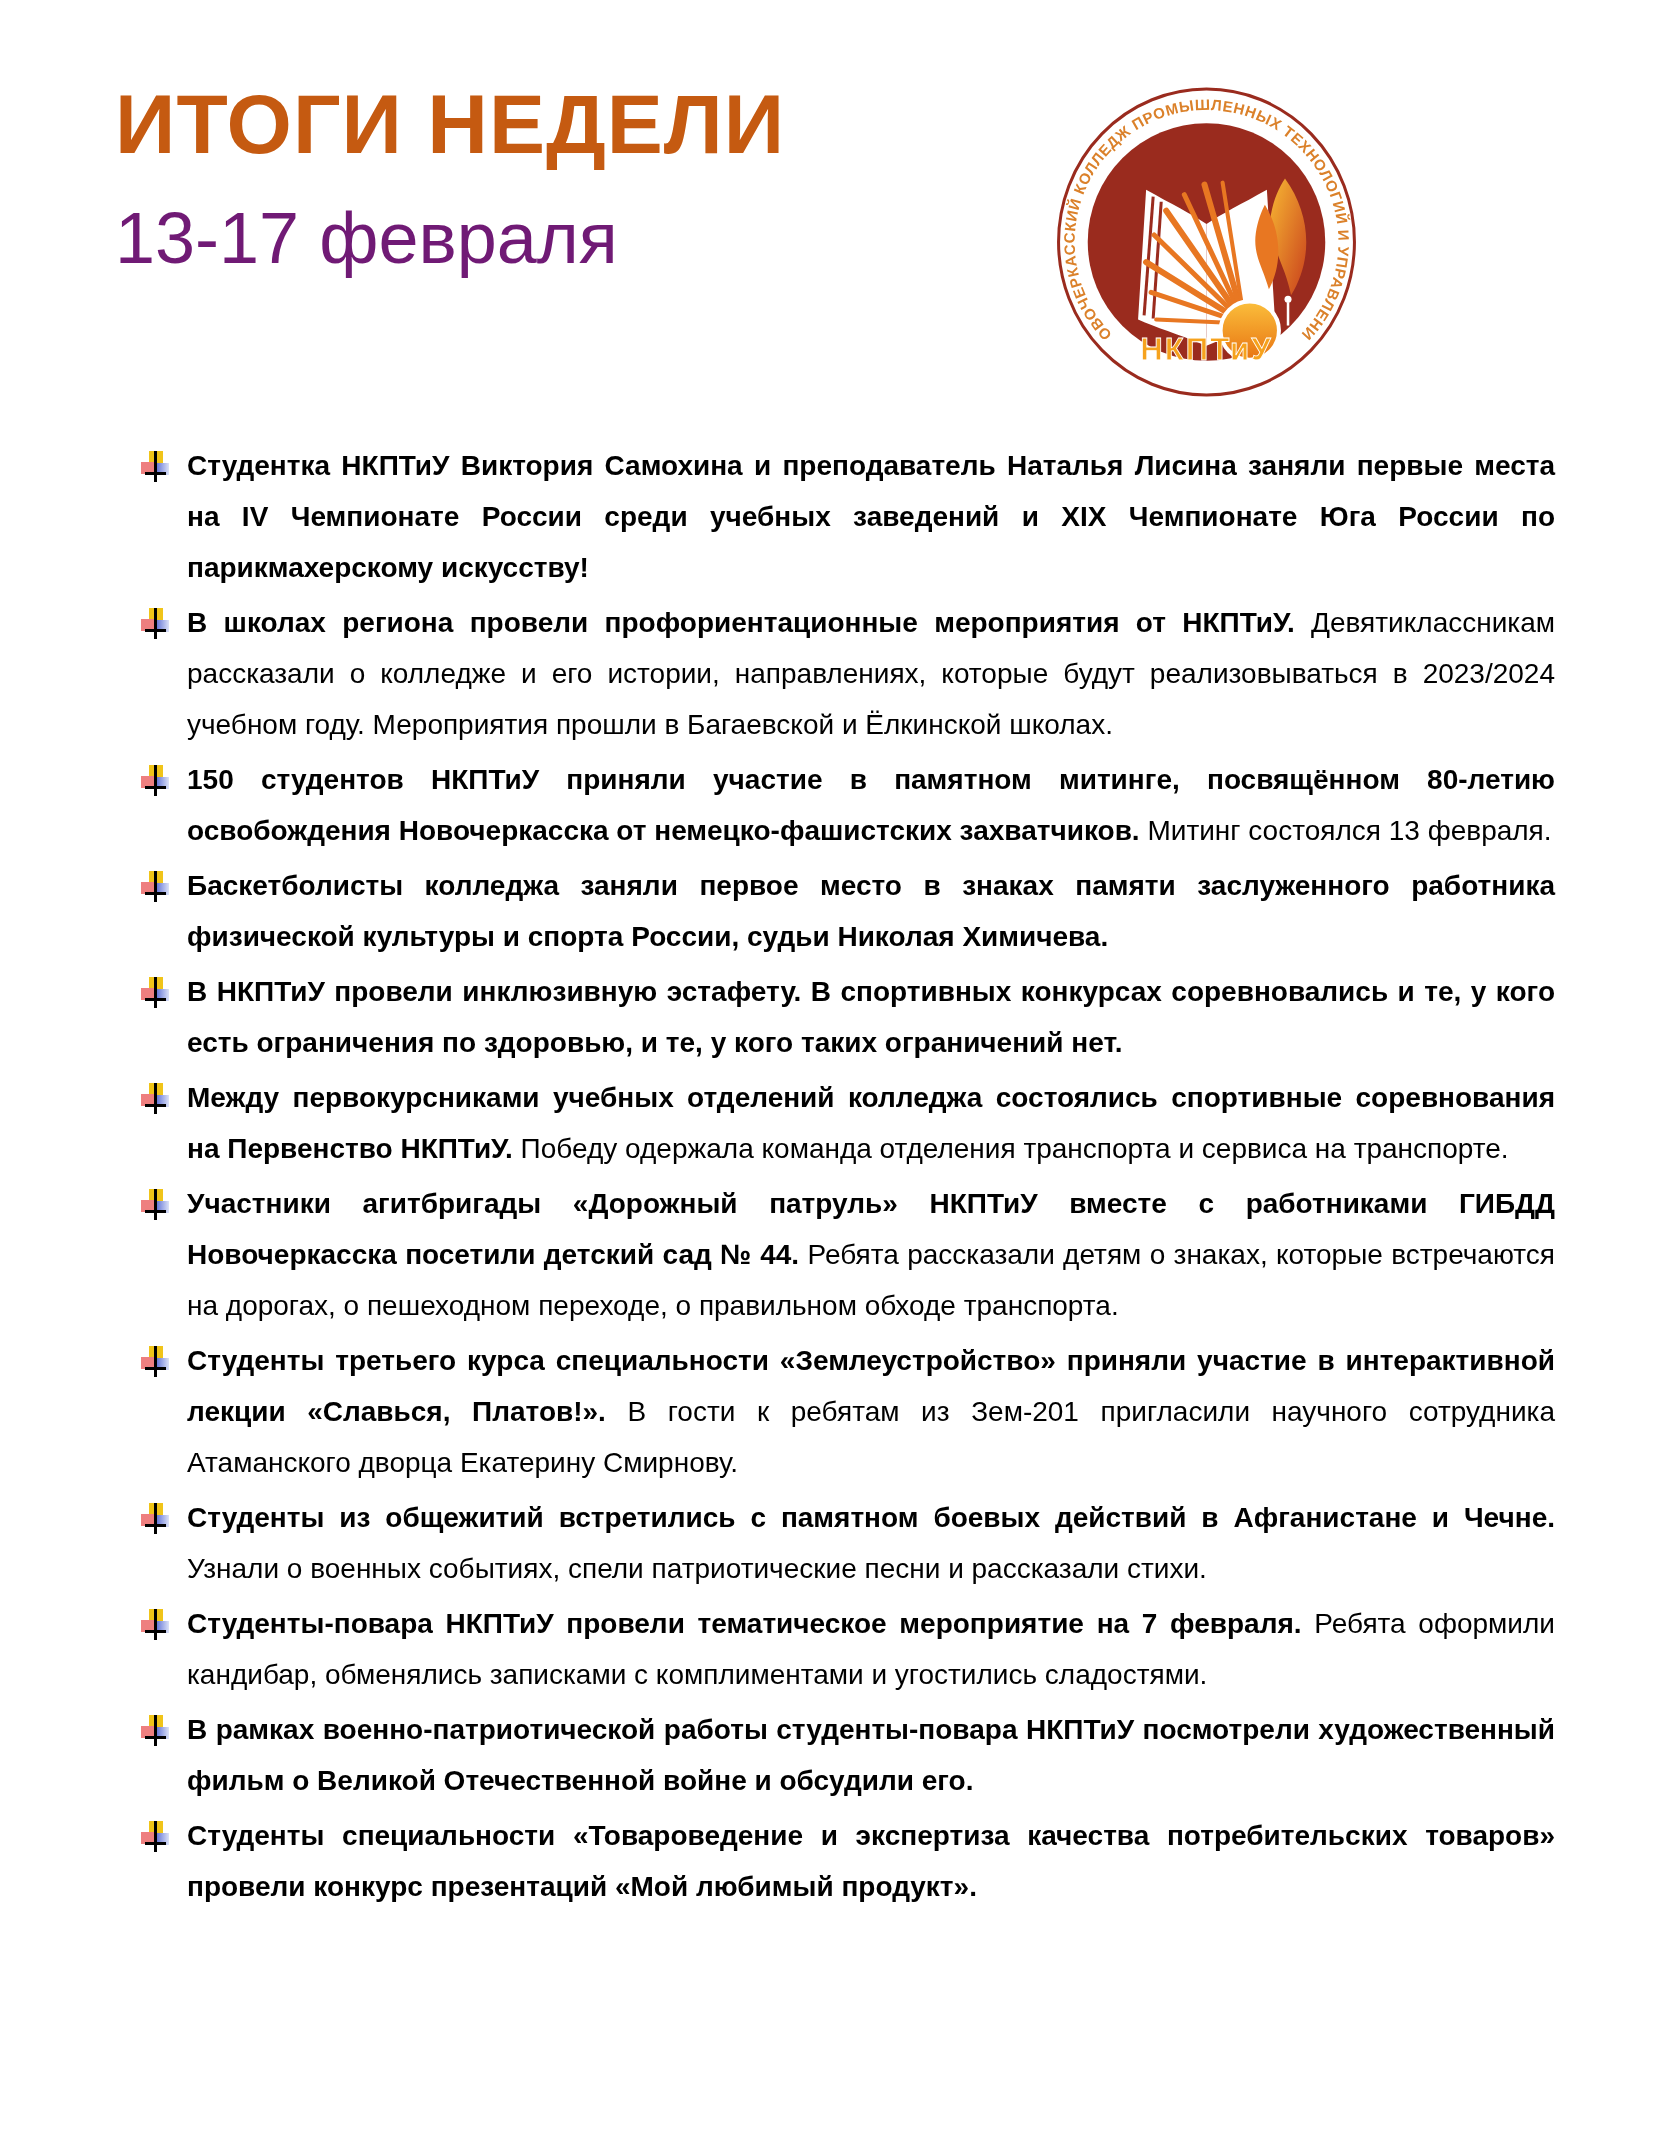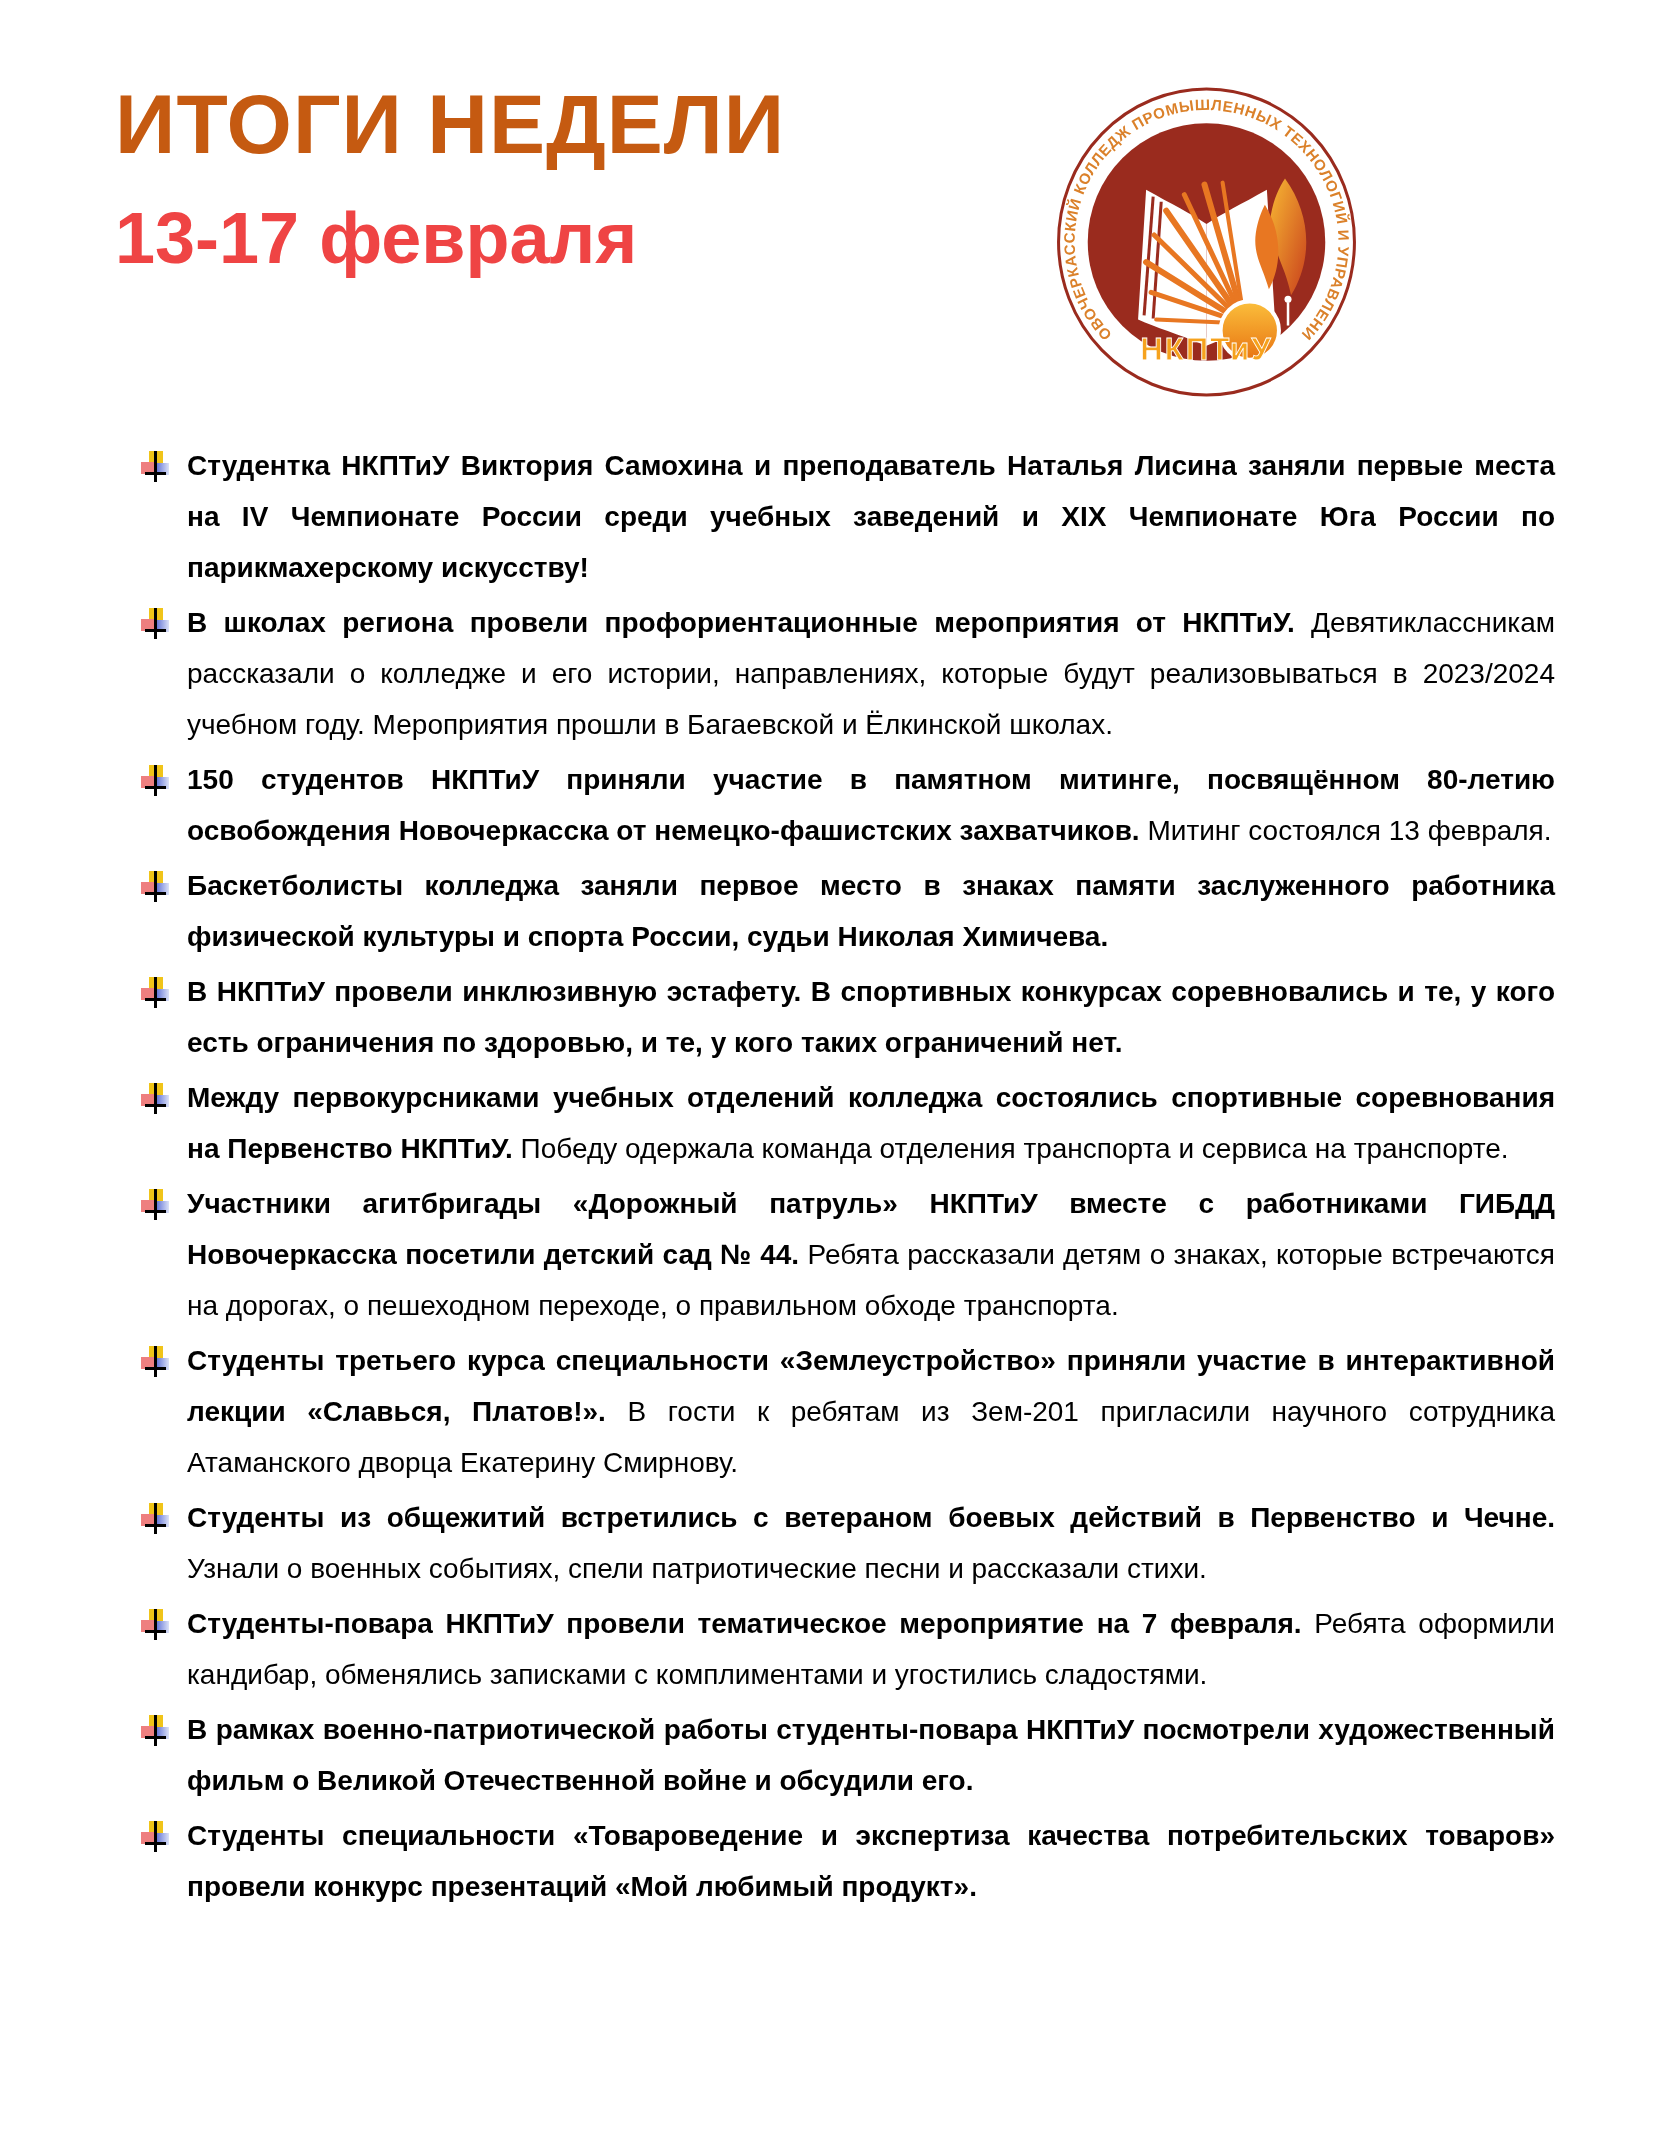--- a/index.html
+++ b/index.html
@@ -23,22 +23,22 @@
     line-height: 1.0;
     font-weight: bold;
     color: #C55A11;
     letter-spacing: 1px;
     white-space: nowrap;
   }
   .titles h2 {
     margin: 36px 0 12px 0;
     font-size: 72px;
     line-height: 1.0;
-    font-weight: bold;
-    color: #ef4444;
+    font-weight: normal;
+    color: #701a75;
     white-space: nowrap;
   }
   .logo-wrap {
     flex: 0 0 auto;
     width: 305px;
     height: 312px;
     margin-right: 200px;
     margin-top: 26px;
   }
   .logo-wrap svg { display: block; width: 100%; height: 100%; }
@@ -219,21 +219,21 @@
       <p><b>Студенты третьего курса специальности «Землеустройство» приняли участие в интерактивной лекции «Славься, Платов!».</b> <span>В гости к ребятам из Зем-201 пригласили научного сотрудника Атаманского дворца Екатерину Смирнову.</span></p>
     </li>
     <li>
       <span class="bullet">
           <span class="b-yellow"></span>
           <span class="b-red"></span>
           <span class="b-blue"></span>
           <span class="b-vline"></span>
           <span class="b-hline"></span>
         </span>
-      <p><b>Студенты из общежитий встретились с ветераном боевых действий в Первенство и Чечне.</b> <span>Узнали о военных событиях, спели патриотические песни и рассказали стихи.</span></p>
+      <p><b>Студенты из общежитий встретились с памятном боевых действий в Афганистане и Чечне.</b> <span>Узнали о военных событиях, спели патриотические песни и рассказали стихи.</span></p>
     </li>
     <li>
       <span class="bullet">
           <span class="b-yellow"></span>
           <span class="b-red"></span>
           <span class="b-blue"></span>
           <span class="b-vline"></span>
           <span class="b-hline"></span>
         </span>
       <p><b>Студенты-повара НКПТиУ провели тематическое мероприятие на 7 февраля.</b> <span>Ребята оформили кандибар, обменялись записками с комплиментами и угостились сладостями.</span></p>

